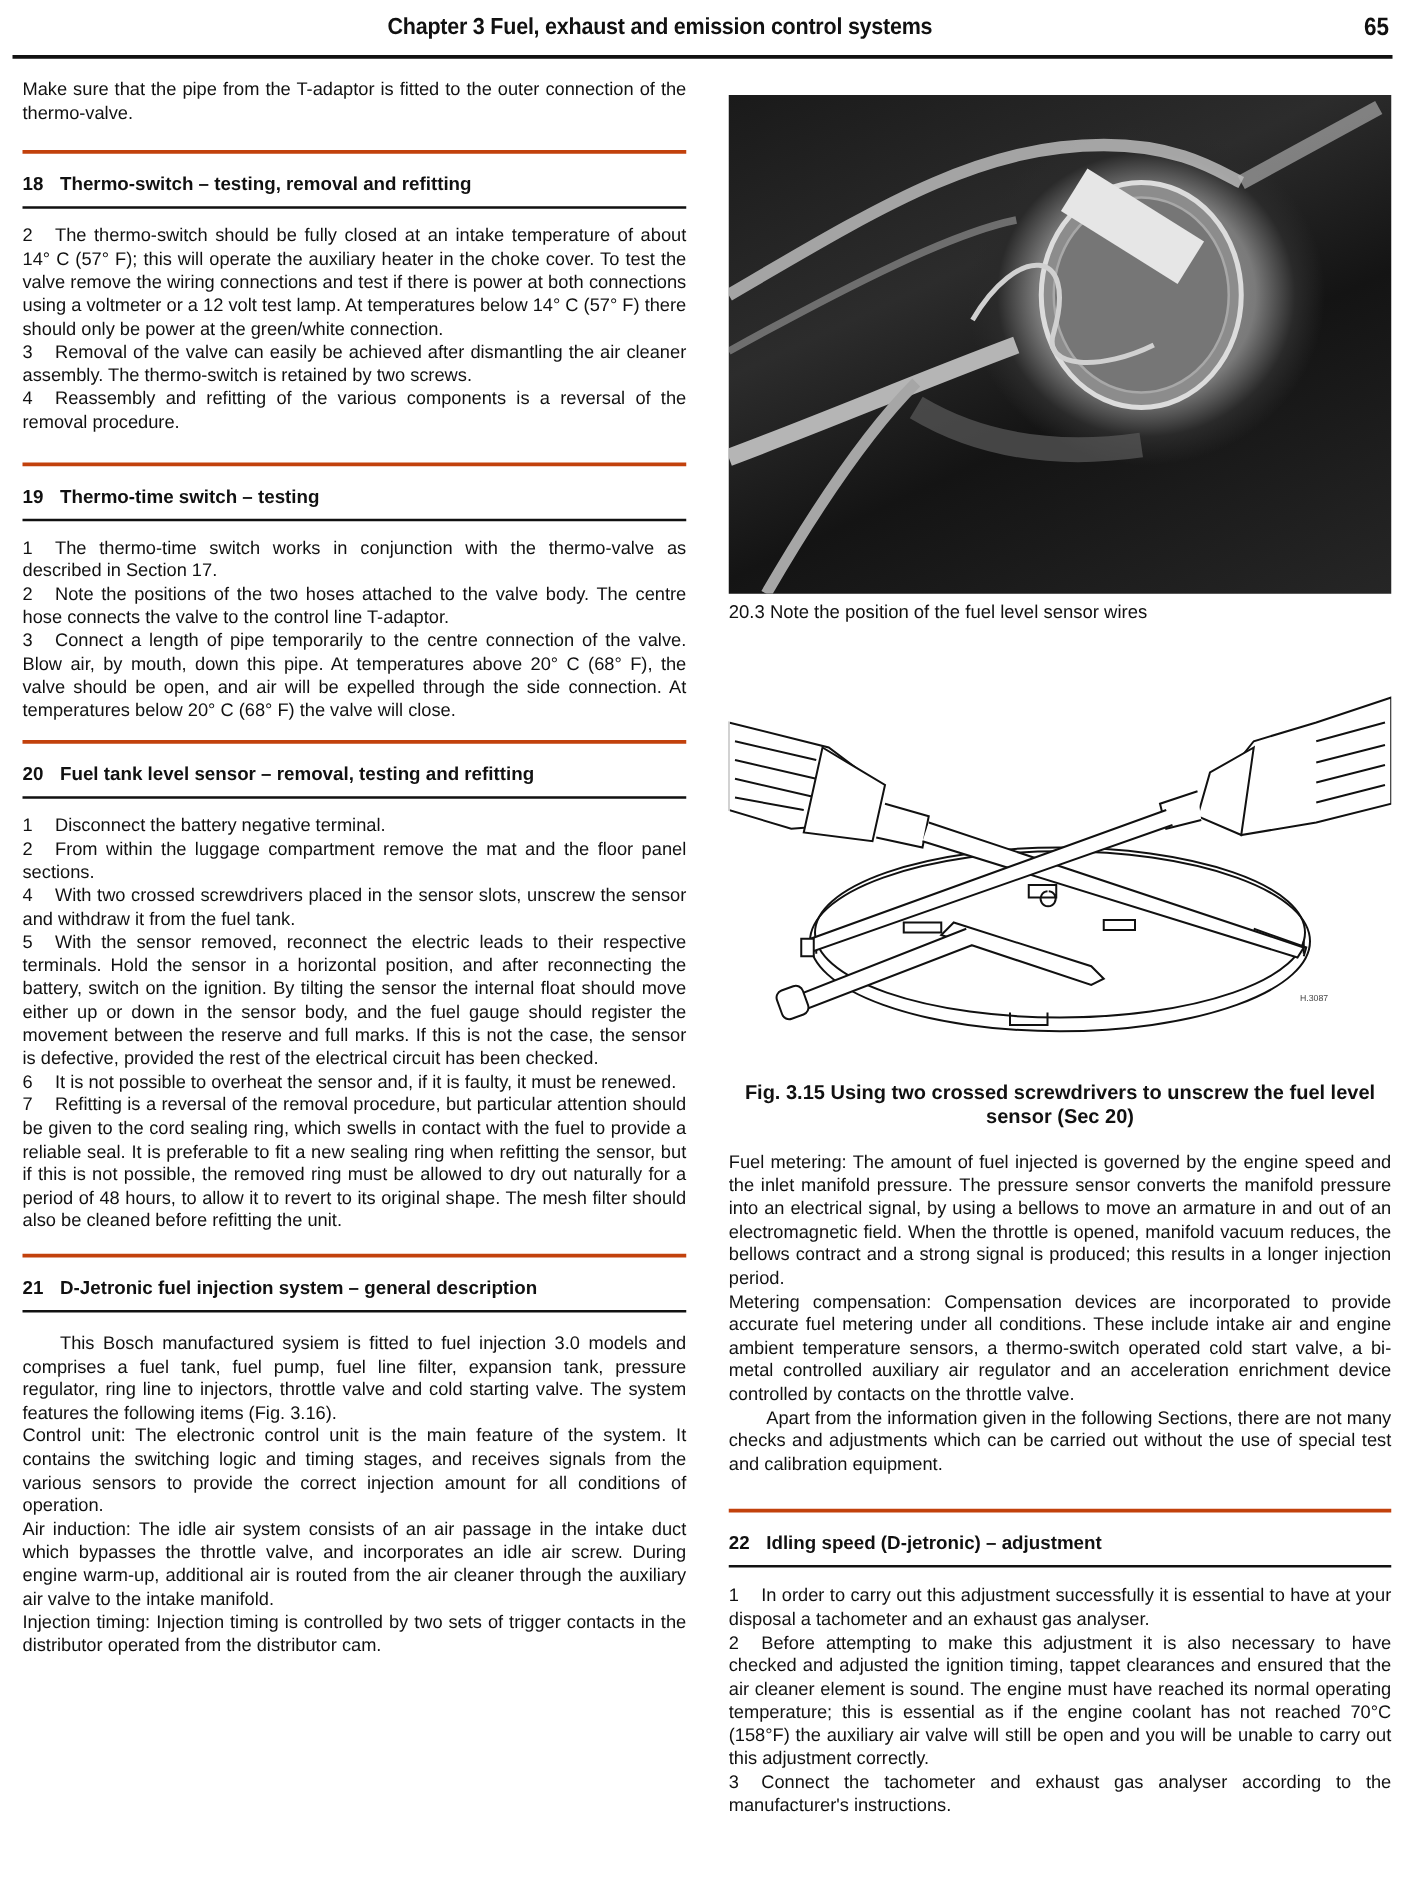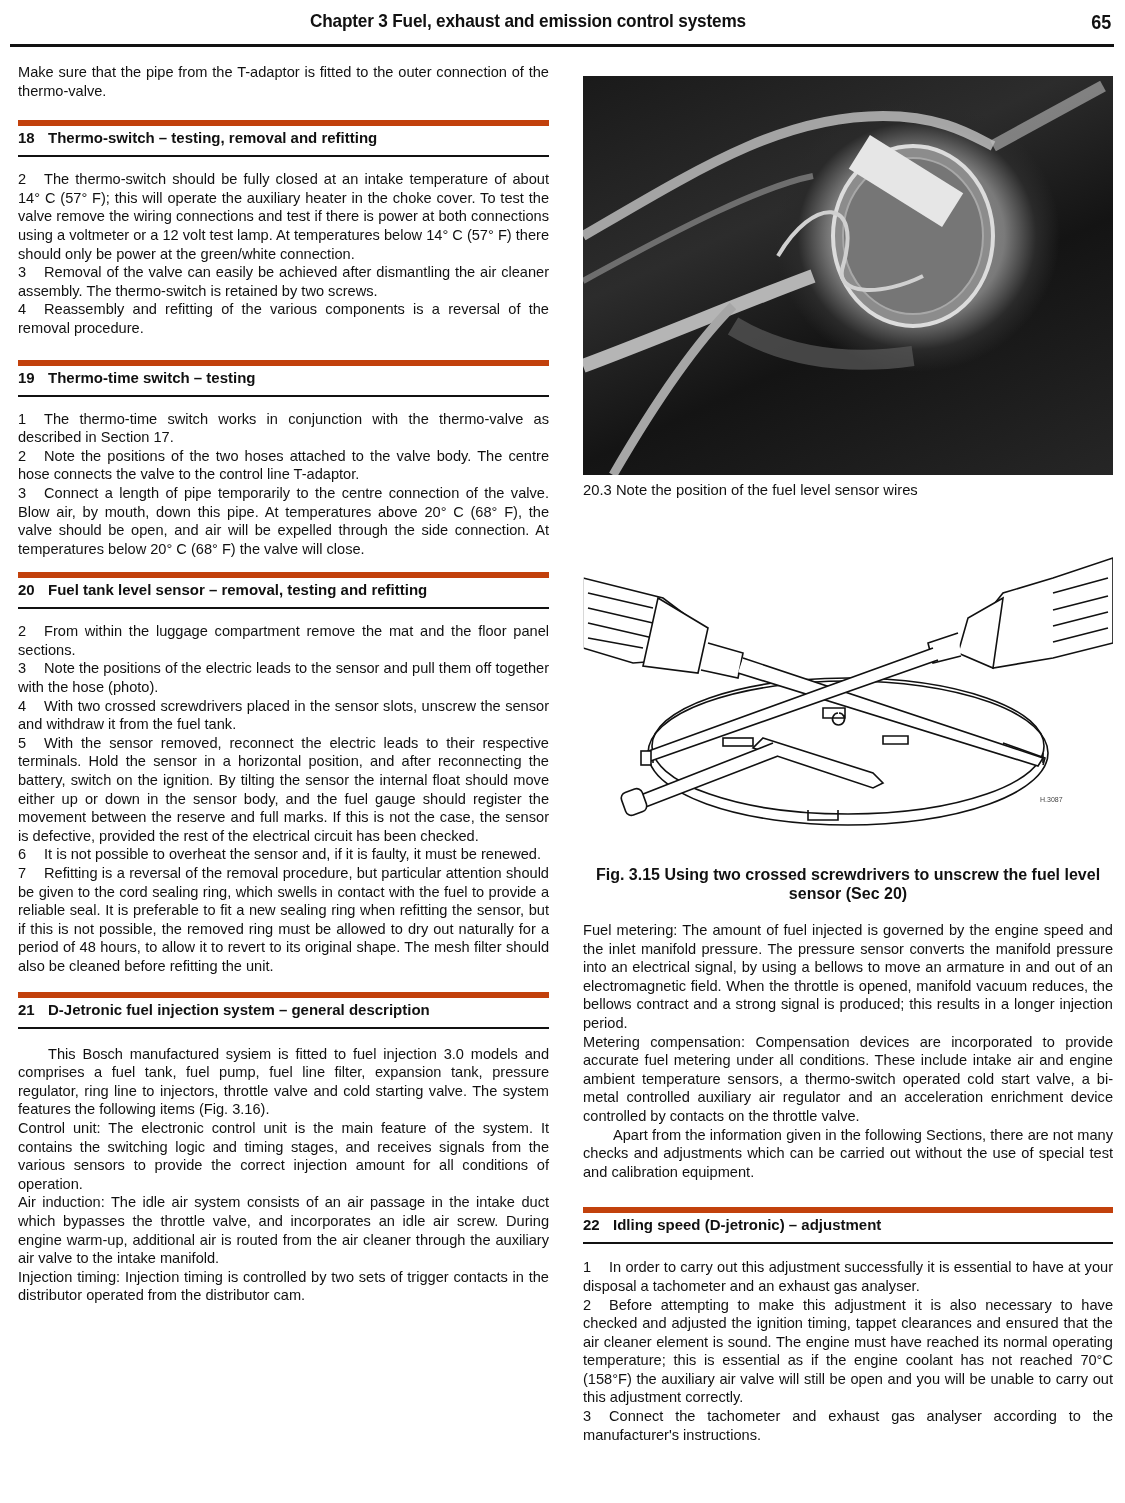--- a/index.html
+++ b/index.html
@@ -27,23 +27,23 @@
     .col {
       position: absolute; font-size: 14.6px; line-height: 18.6px;
       text-align: justify;
     }
     .col-left { left: 18px; top: 63px; width: 531px; }
     .col-right { left: 583px; width: 530px; }
     p { margin: 0; }
     .para-num { display: inline-block; width: 26px; }
     .para-indent { text-indent: 30px; }
     .section-head {
-      border-top: 6px solid #c2410c; border-bottom: 2px solid #111;
+      border-top: 3px solid #c2410c; border-bottom: 2px solid #111;
       font-weight: bold; font-size: 15px; line-height: 18px;
-      padding: 3px 0 8px 0; margin: 0; text-align: left;
+      padding: 16px 0 8px 0; margin: 0; text-align: left;
     }
     .section-head .sec-num { display: inline-block; width: 30px; }
     .gap-before-head { height: 20px; }
     .gap-after-head { height: 13px; }
     .italic-lead { }
     .photo {
       position: absolute; left: 583px; top: 76px; width: 530px; height: 399px;
       background: radial-gradient(ellipse 30% 38% at 63% 40%, #9a9a9a 0%, #7a7a7a 55%, #2a2a2a 75%, transparent 90%),
                   linear-gradient(155deg, #1a1a1a 0%, #2c2c2c 35%, #141414 60%, #262626 100%);
       overflow: hidden;
@@ -89,22 +89,22 @@
   <div class="gap-after-head"></div>
   <p><span class="para-num">1</span><span>The thermo-time switch works in conjunction with the thermo-valve as described in Section 17.</span></p>
   <p><span class="para-num">2</span><span>Note the positions of the two hoses attached to the valve body. The centre hose connects the valve to the control line T-adaptor.</span></p>
   <p><span class="para-num">3</span><span>Connect a length of pipe temporarily to the centre connection of the valve. Blow air, by mouth, down this pipe. At temperatures above 20° C (68° F), the valve should be open, and air will be expelled through the side connection. At temperatures below 20° C (68° F) the valve will close.</span></p>
 
   <div class="gap-before-head" style="height:14px"></div>
   <div class="section-head">
     <span class="sec-num">20</span><span>Fuel tank level sensor – removal, testing and refitting</span>
   </div>
   <div class="gap-after-head"></div>
+  <p><span class="para-num">1</span><span>Disconnect the battery negative terminal.</span></p>
   <p><span class="para-num">2</span><span>From within the luggage compartment remove the mat and the floor panel sections.</span></p>
-  <p><span class="para-num">3</span><span>Note the positions of the electric leads to the sensor and pull them off together with the hose (photo).</span></p>
   <p><span class="para-num">4</span><span>With two crossed screwdrivers placed in the sensor slots, unscrew the sensor and withdraw it from the fuel tank.</span></p>
   <p><span class="para-num">5</span><span>With the sensor removed, reconnect the electric leads to their respective terminals. Hold the sensor in a horizontal position, and after reconnecting the battery, switch on the ignition. By tilting the sensor the internal float should move either up or down in the sensor body, and the fuel gauge should register the movement between the reserve and full marks. If this is not the case, the sensor is defective, provided the rest of the electrical circuit has been checked.</span></p>
   <p><span class="para-num">6</span><span>It is not possible to overheat the sensor and, if it is faulty, it must be renewed.</span></p>
   <p><span class="para-num">7</span><span>Refitting is a reversal of the removal procedure, but particular attention should be given to the cord sealing ring, which swells in contact with the fuel to provide a reliable seal. It is preferable to fit a new sealing ring when refitting the sensor, but if this is not possible, the removed ring must be allowed to dry out naturally for a period of 48 hours, to allow it to revert to its original shape. The mesh filter should also be cleaned before refitting the unit.</span></p>
 
   <div class="gap-before-head" style="height:16px"></div>
   <div class="section-head">
     <span class="sec-num">21</span><span>D-Jetronic fuel injection system – general description</span>
   </div>
   <div class="gap-after-head" style="height:16px"></div>

